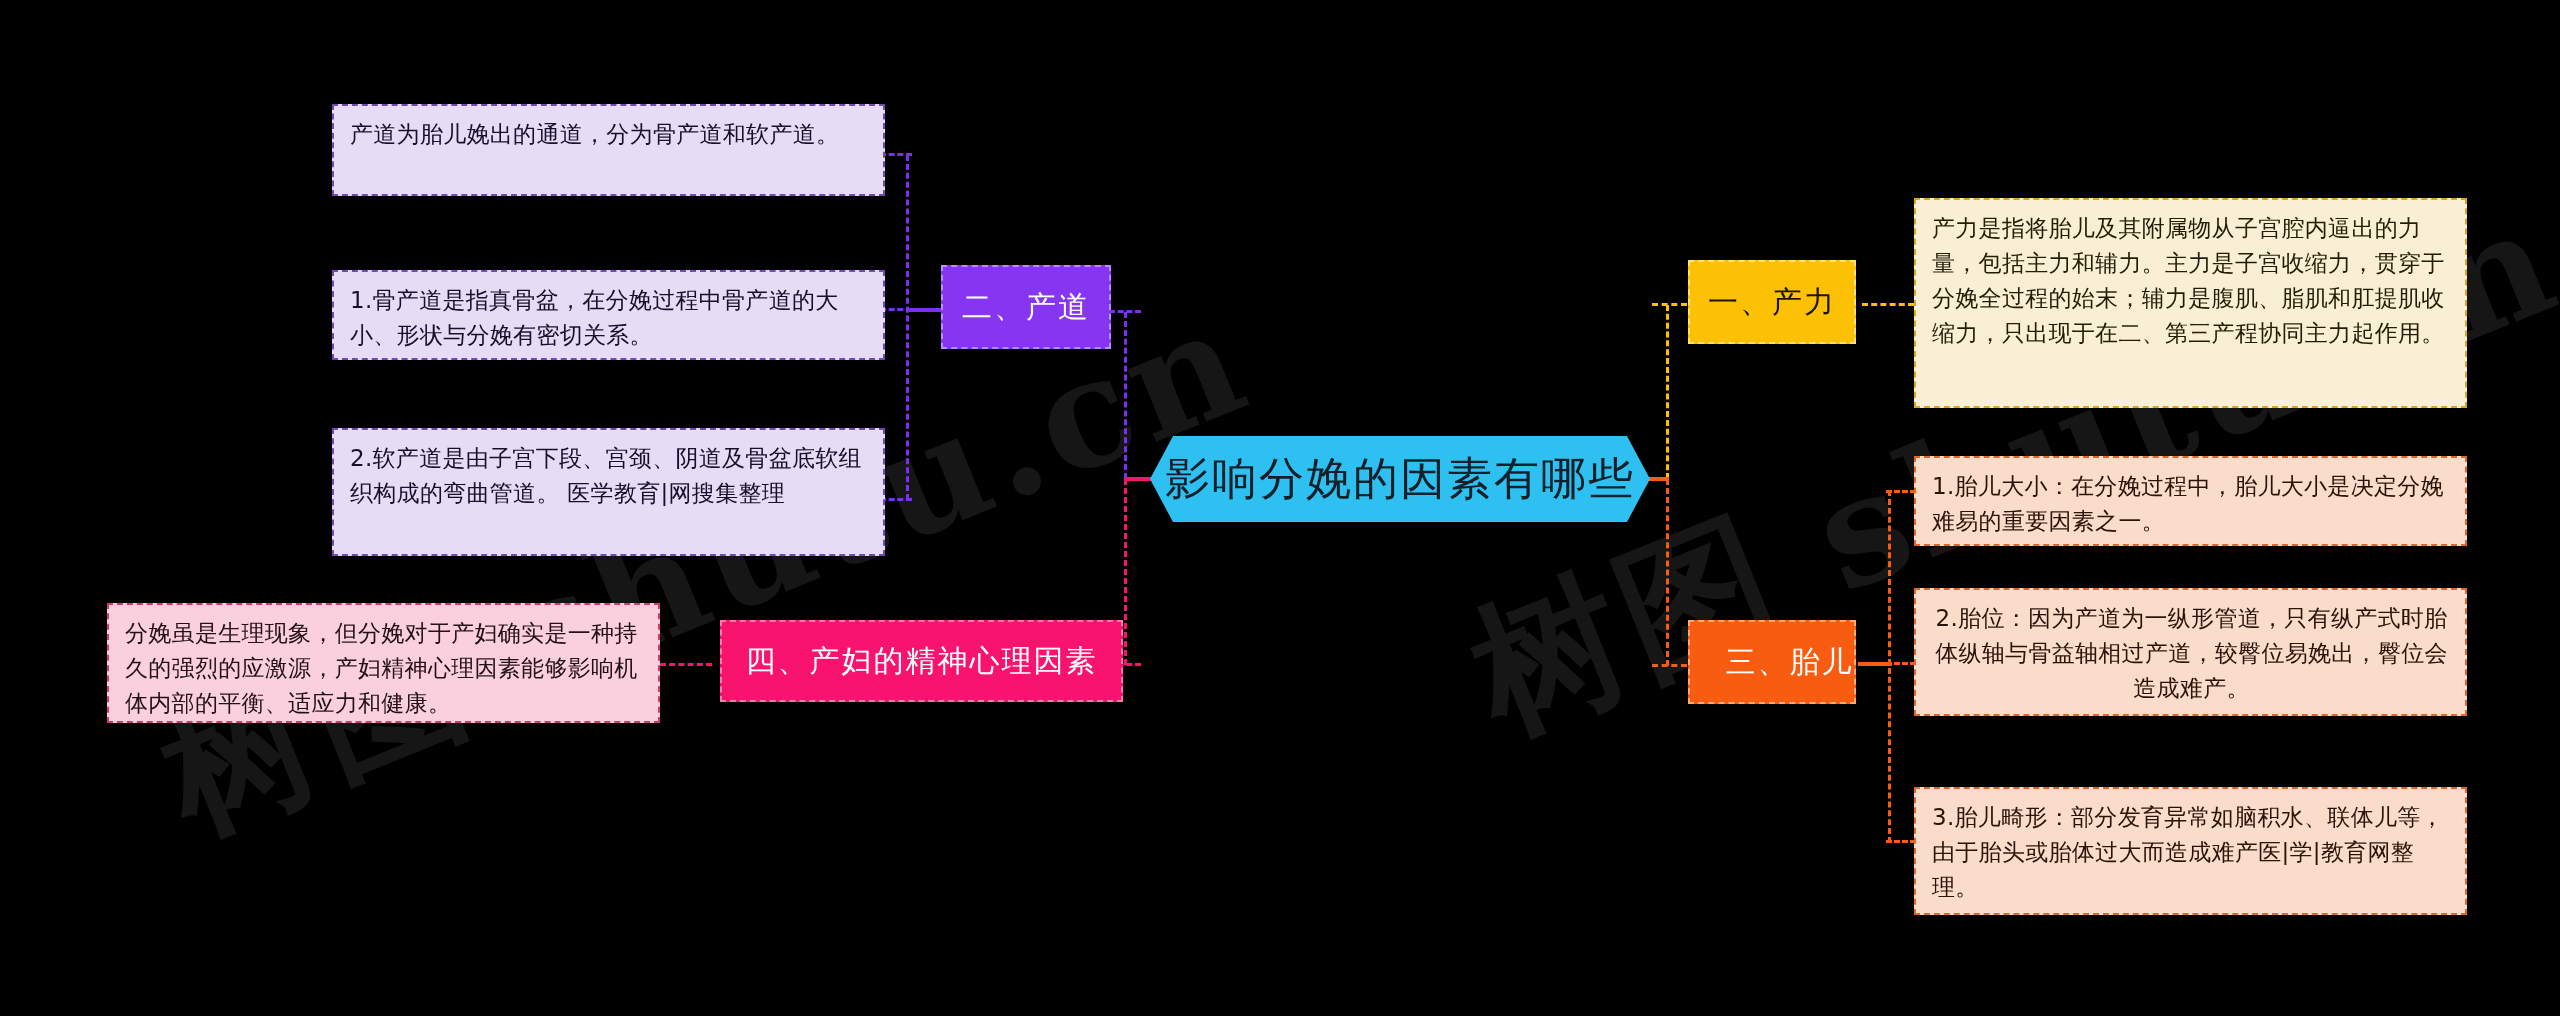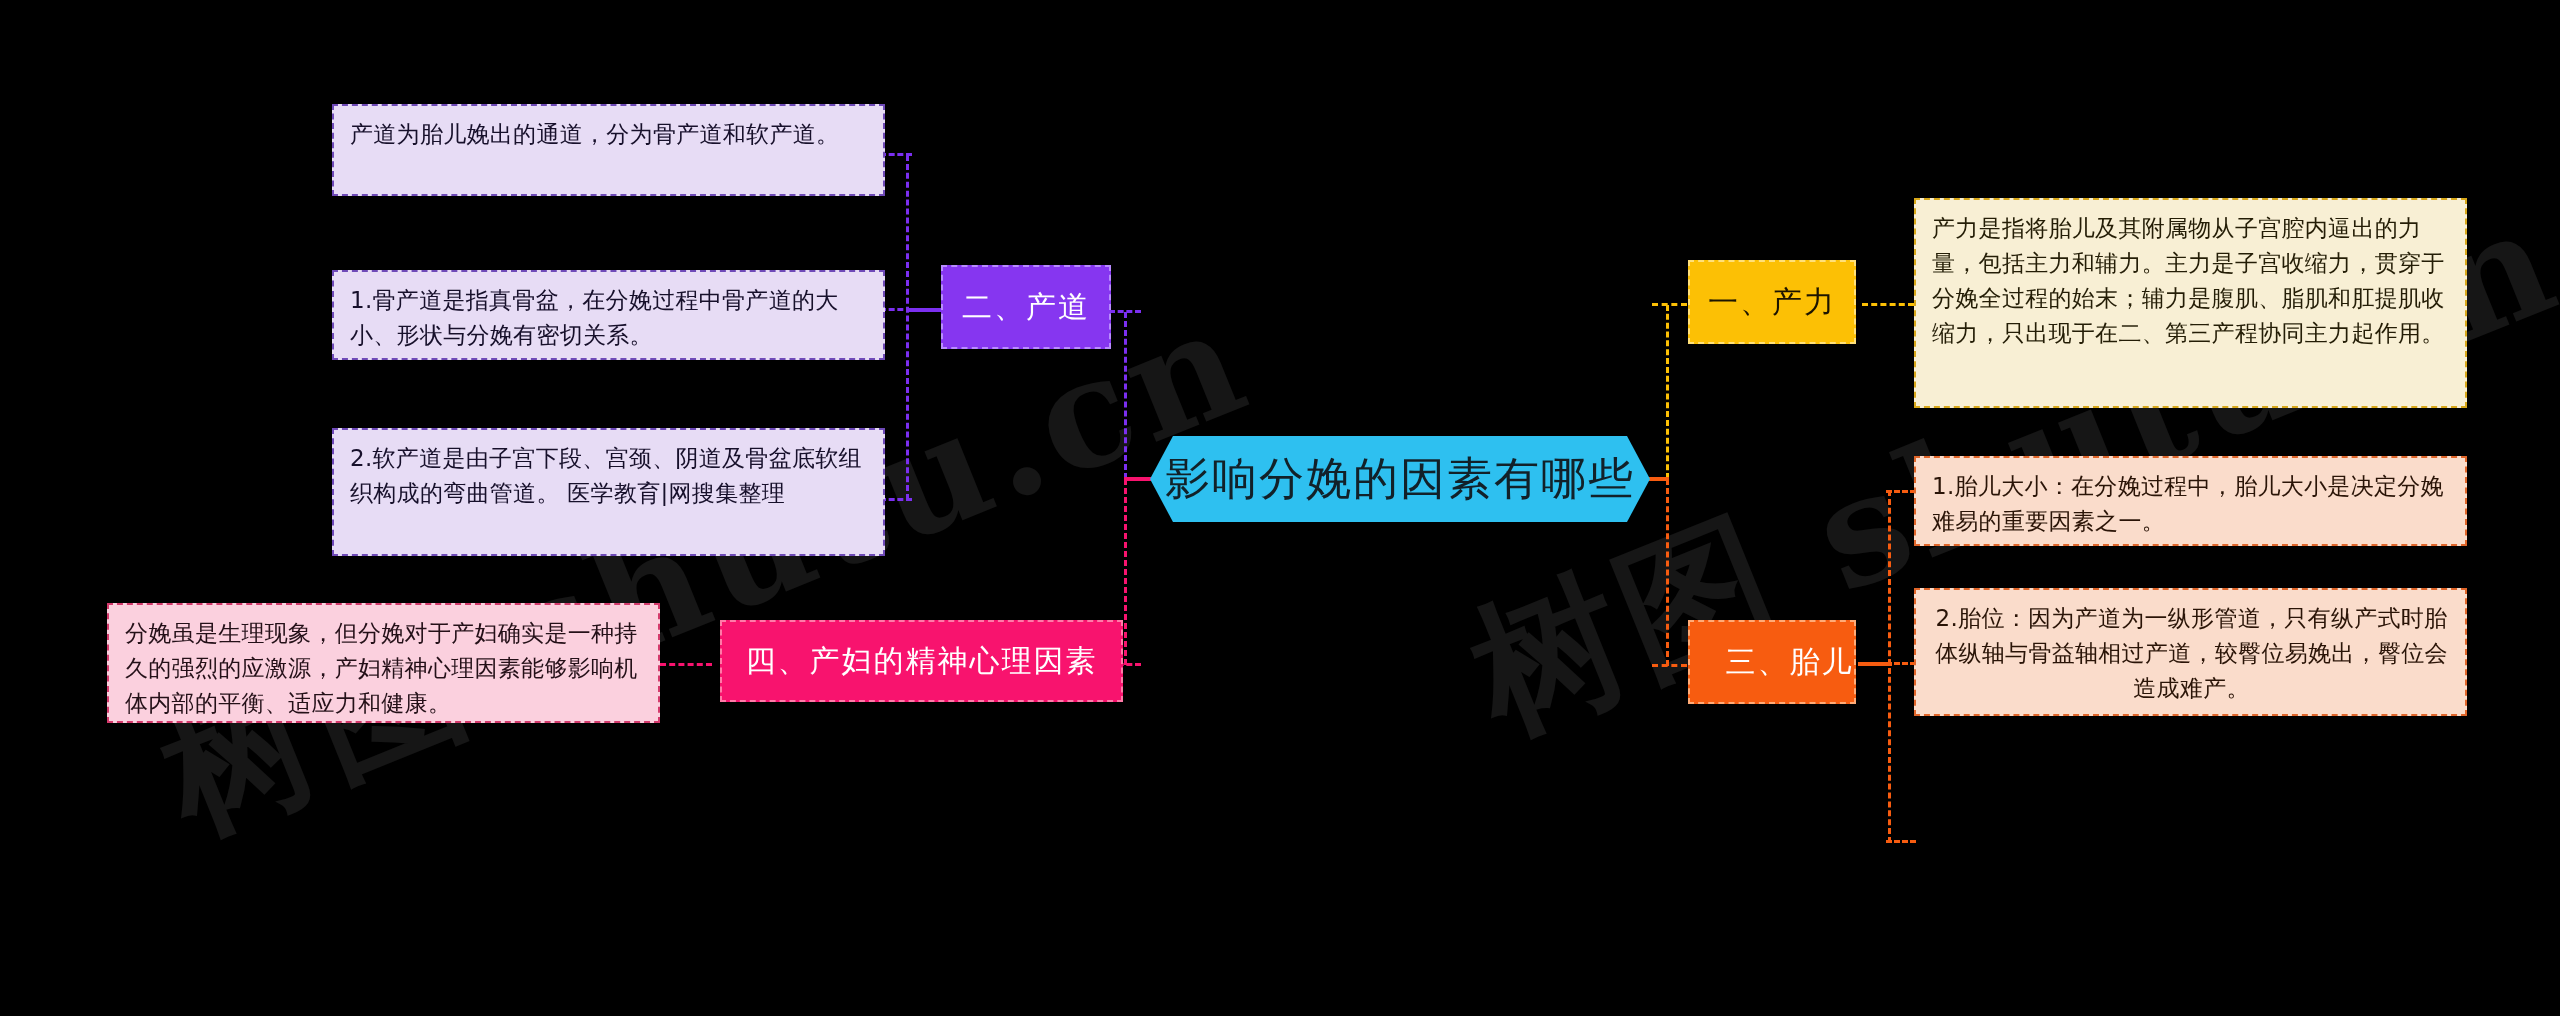--- a/index.html
+++ b/index.html
@@ -180,14 +180,15 @@
   <div class="leaf leaf-lav" style="left:332px; top:428px; width:553px; height:128px;">2.软产道是由子宫下段、宫颈、阴道及骨盆底软组织构成的弯曲管道。 医学教育|网搜集整理</div>
 
   <div class="leaf leaf-pink" style="left:107px; top:603px; width:553px; height:120px;">分娩虽是生理现象，但分娩对于产妇确实是一种持久的强烈的应激源，产妇精神心理因素能够影响机体内部的平衡、适应力和健康。</div>
 
   <div class="leaf leaf-cream" style="left:1914px; top:198px; width:553px; height:210px;">产力是指将胎儿及其附属物从子宫腔内逼出的力量，包括主力和辅力。主力是子宫收缩力，贯穿于分娩全过程的始末；辅力是腹肌、脂肌和肛提肌收缩力，只出现于在二、第三产程协同主力起作用。</div>
 
   <div class="leaf leaf-peach" style="left:1914px; top:456px; width:553px; height:90px;">1.胎儿大小：在分娩过程中，胎儿大小是决定分娩难易的重要因素之一。</div>
 
   <div class="leaf leaf-peach" style="left:1914px; top:588px; width:553px; height:128px;text-align:center;">2.胎位：因为产道为一纵形管道，只有纵产式时胎体纵轴与骨益轴相过产道，较臀位易娩出，臀位会造成难产。</div>
 
+  <div class="leaf leaf-peach" style="left:1914px; top:787px; width:553px; height:128px;">3.胎儿畸形：部分发育异常如脑积水、联体儿等，由于胎头或胎体过大而造成难产医|学|教育网整理。</div>
 
 </div>
 
 </body></html>

